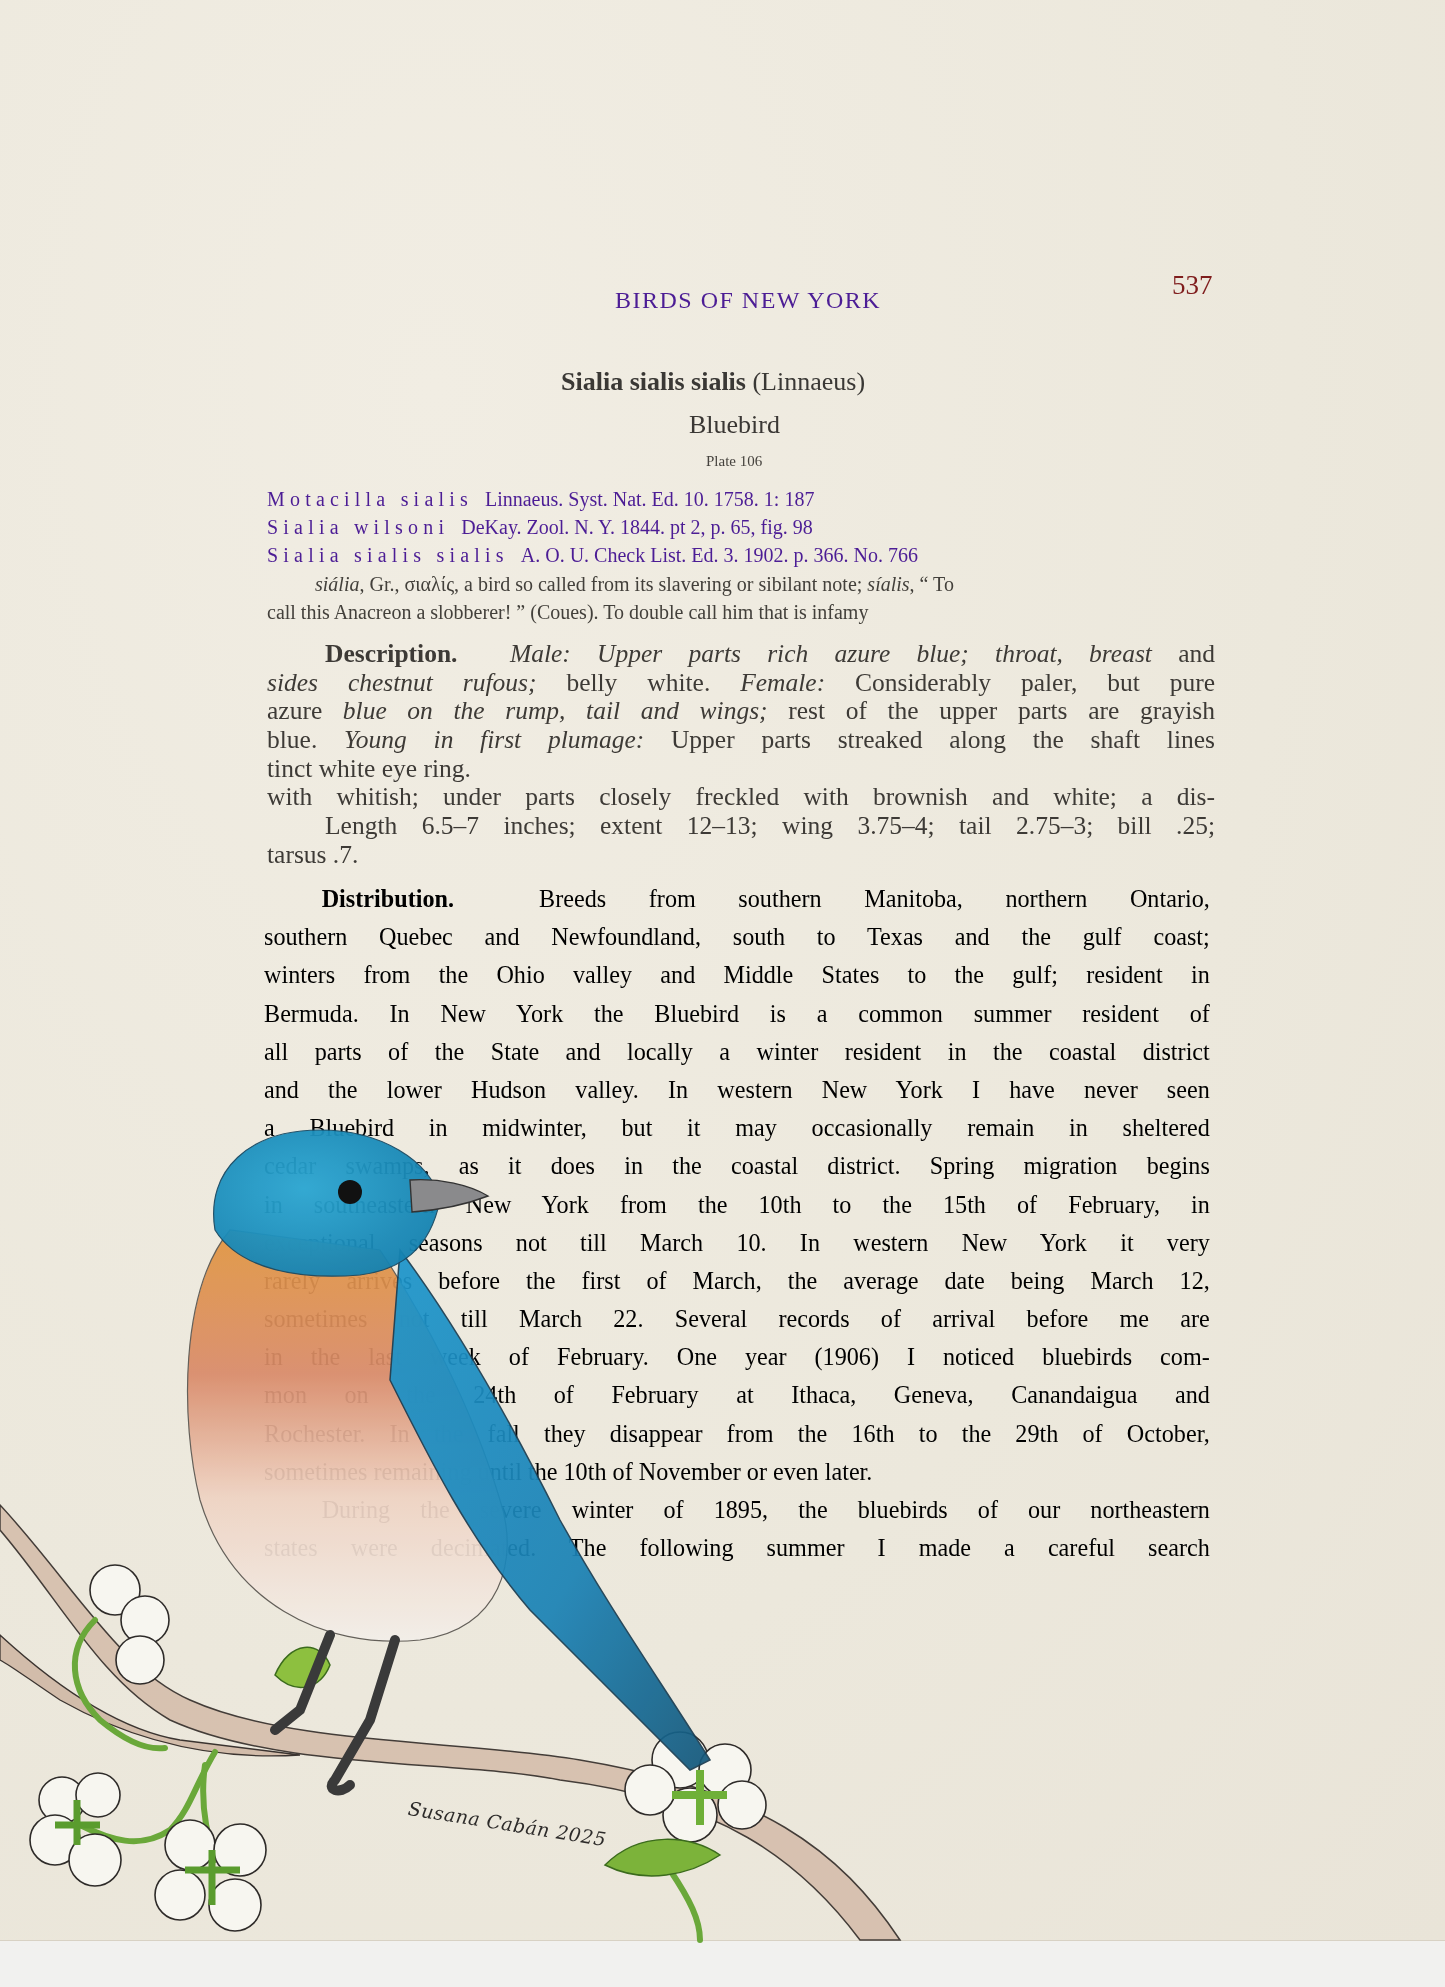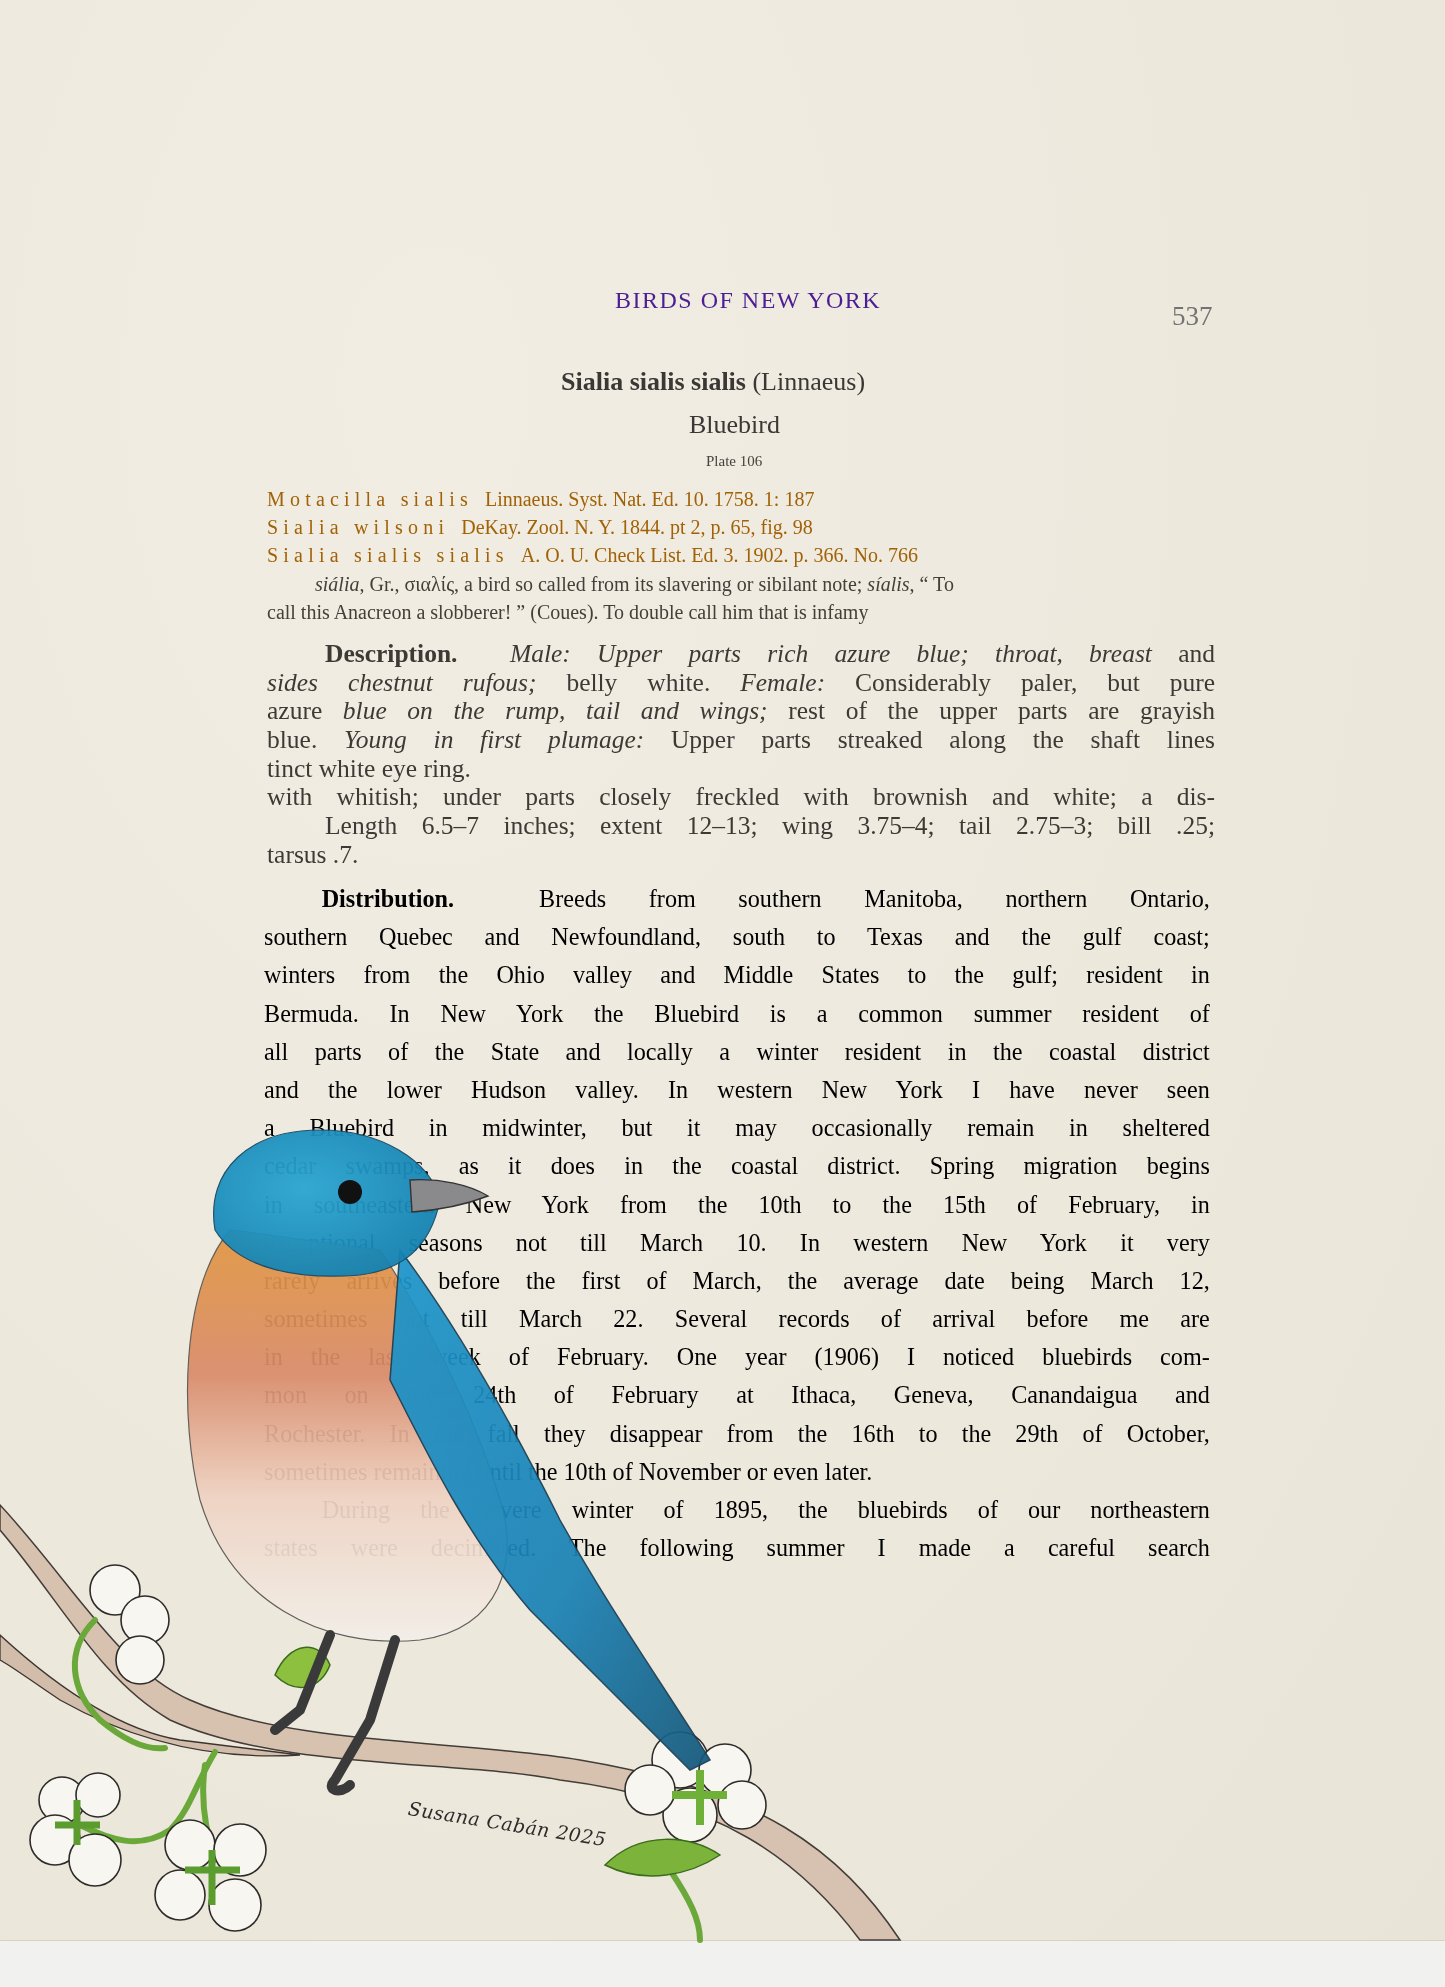--- a/index.html
+++ b/index.html
@@ -15,35 +15,35 @@
     background-image: radial-gradient(ellipse at 30% 20%, #f1ede3 0%, #ece8dc 60%, #e9e4d8 100%);
   }
   .paper-edge {
     position: absolute; left: 0; top: 1940px; width: 1445px; height: 1px; background: #d8d2c4;
   }
   .running-head {
     position: absolute; top: 287px; left: 615px;
     font-size: 24px; letter-spacing: 1.5px; color: #4c1d95;
   }
   .page-number {
-    position: absolute; top: 301px; left: 1172px;
-    font-size: 27px; color: #737373;
+    position: absolute; top: 270px; left: 1172px;
+    font-size: 27px; color: #7f1d1d;
   }
   .title-wrap { position: absolute; left: 561px; top: 367px; font-size: 26px; }
   .common {
     position: absolute; top: 410px; left: 689px;
     font-size: 26px; color: #3a3734;
   }
   .plate {
     position: absolute; top: 453px; left: 706px;
     font-size: 15px; color: #45423d;
   }
   .syn {
     position: absolute; left: 267px; width: 948px;
-    font-size: 20px; white-space: nowrap; color: #a16207;
+    font-size: 20px; white-space: nowrap; color: #4c1d95;
   }
   .syn .spaced { letter-spacing: 5.2px; }
   .syn .sp { display: inline-block; width: 12px; }
   .etym {
     position: absolute; left: 267px; width: 948px;
     font-size: 20px; color: #43403b; white-space: nowrap;
   }
   .para {
     position: absolute; left: 267px; width: 948px;
     font-size: 25.5px; color: #3d3a36; text-align: justify;

